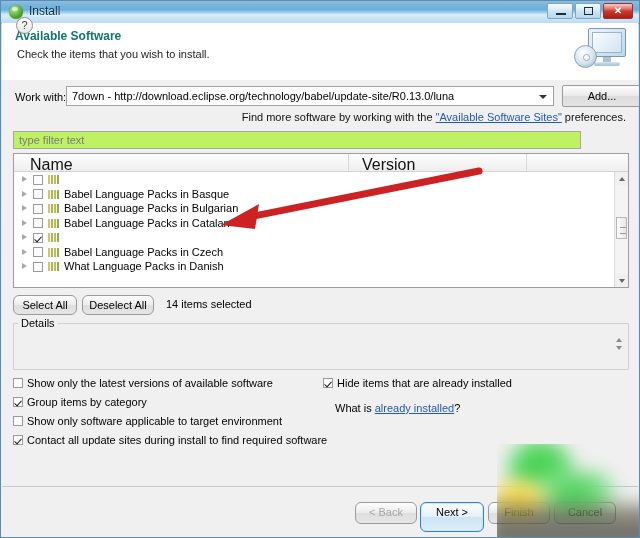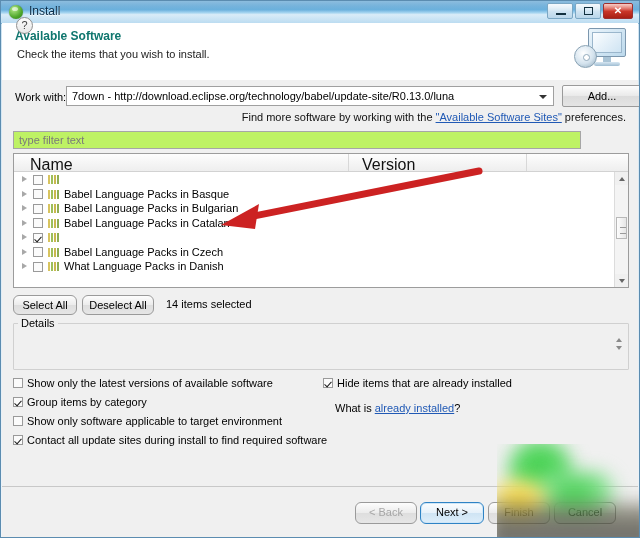--- a/index.html
+++ b/index.html
@@ -138,21 +138,21 @@
 
   #whatis{position:absolute;left:333px;top:322px;font-size:11px;}
 
   #footer{position:absolute;left:1px;top:485px;width:636px;height:51px;
         background:#f0f0f0;border-top:1px solid #c8c8c8;}
   #help-icon{position:absolute;left:15px;top:16px;width:17px;height:17px;border-radius:50%;
         border:1px solid #8f8f8f;box-sizing:border-box;
         background:linear-gradient(180deg,#fbfbfb,#e8e8e8);
         font-size:11px;line-height:15px;text-align:center;color:#444;cursor:default;}
   #back-button{position:absolute;left:354px;top:501px;width:62px;height:22px;color:#a6a6a6;}
-  #next-button{position:absolute;left:419px;top:501px;width:64px;height:22px;
+  #next-button{position:absolute;left:419px;top:501px;width:64px;height:30px;
         border:1px solid #2e83c5;box-shadow:inset 0 0 0 1px #cfe6f7;
         background:linear-gradient(180deg,#fbfdfe,#e6f1fa 48%,#cfe4f4 52%,#ddeefa);}
   #finish-button{position:absolute;left:487px;top:501px;width:62px;height:22px;}
   #cancel-button{position:absolute;left:553px;top:501px;width:62px;height:22px;}
 
   
   #arrow-annotation{position:absolute;left:0;top:0;width:640px;height:538px;pointer-events:none;}
 
   
   #watermark{position:absolute;left:496px;top:443px;width:144px;height:95px;

